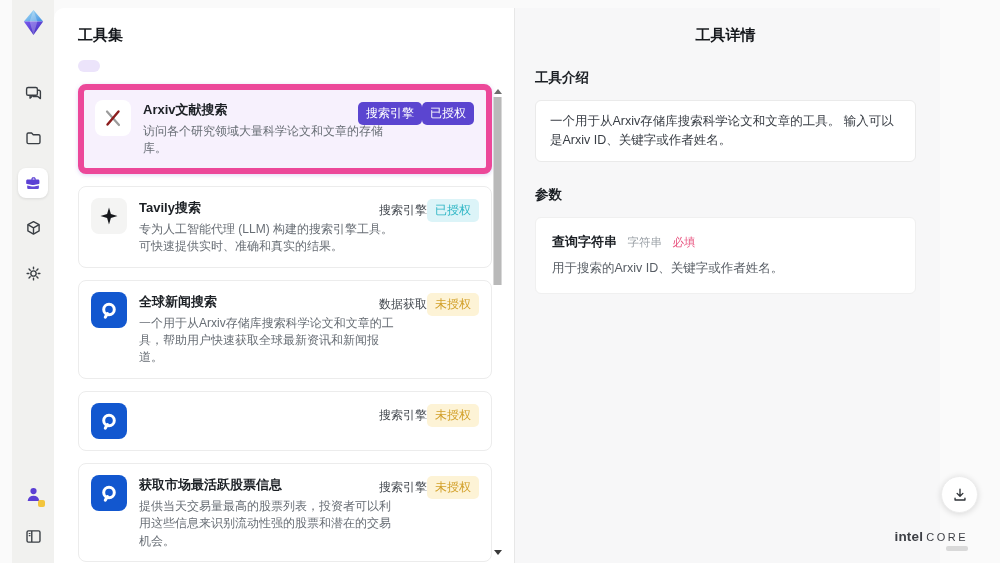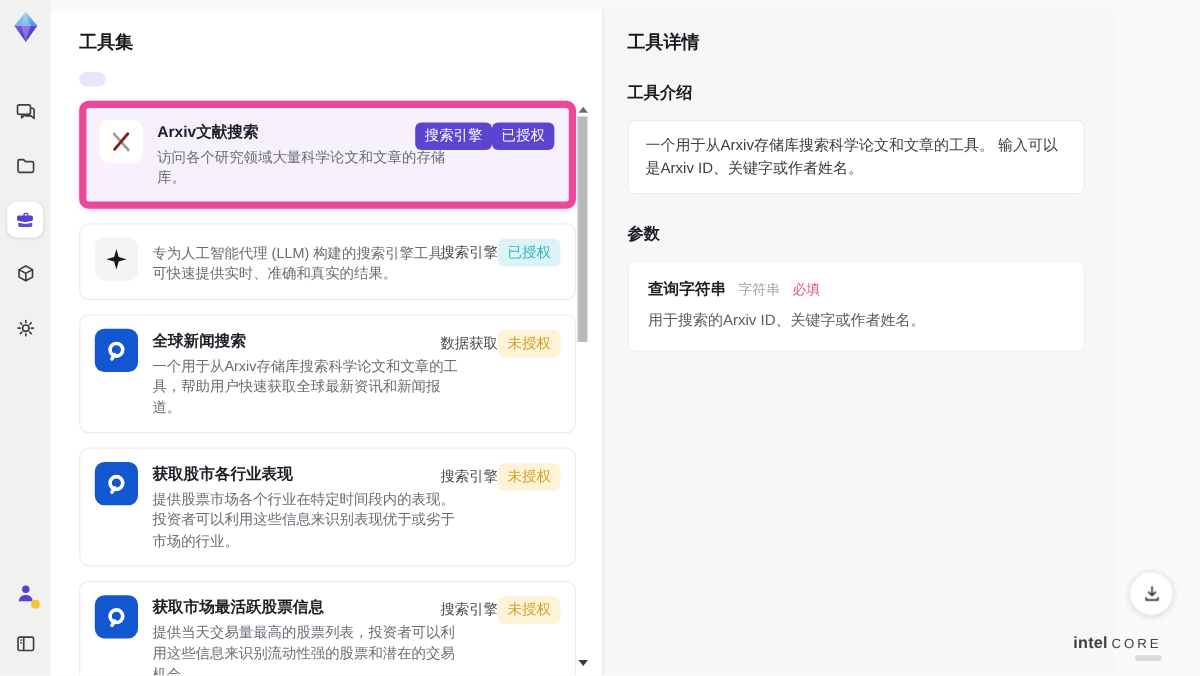--- a/index.html
+++ b/index.html
@@ -1,18 +1,18 @@
 <!DOCTYPE html>
 <html><head>
 <meta charset="utf-8">
 <style>
   * { margin:0; padding:0; box-sizing:border-box; }
   html,body { width:1000px; height:563px; overflow:hidden; }
   body { font-family:"Liberation Sans","DejaVu Sans",sans-serif; background:#fafafa; color:#1f2328; }
-  .app { display:flex; width:928px; height:563px; }
+  .app { display:flex; width:928px; height:563px;margin-left:12px; }
 
   
   .rail { width:42px; background:#f1f1ef; flex:none; display:flex; flex-direction:column; align-items:center; padding-top:9px; position:relative; }
   .rail-logo { width:27px; height:27px; margin-bottom:42px; }
   .rail-icons { display:flex; flex-direction:column; gap:15px; align-items:center; }
   .rail-btn { width:30px; height:30px; border:none; background:transparent; display:flex; align-items:center; justify-content:center; border-radius:8px; color:#3a3f44; cursor:pointer; }
   .rail-btn svg { width:19px; height:19px; }
   .rail-btn.active { background:#fff; color:#5b3fd4; box-shadow:0 1px 3px rgba(0,0,0,.10); }
   .rail-bottom { position:absolute; bottom:12px; left:0; width:42px; display:flex; flex-direction:column; gap:13px; align-items:center; }
   .avatar-wrap { position:relative; width:22px; height:22px; }
@@ -48,21 +48,21 @@
 
   
   .vscroll { position:absolute; top:81px; right:12px; bottom:8px; width:9px; }
   .vscroll .thumb { position:absolute; top:8px; left:0; width:9px; height:188px; background:#b9b9b9; border-left:1px solid #d8d8d8; border-right:1px solid #d8d8d8; cursor:pointer; }
   .arrow { position:absolute; left:1px; width:0; height:0; border-left:4px solid transparent; border-right:4px solid transparent; cursor:pointer; }
   .arrow.up { top:0; border-bottom:5px solid #6c6c6c; }
   .arrow.down { bottom:0; border-top:5px solid #3a3a3a; }
 
   
   .detail-panel { flex:1; background:#f7f7f8; border-left:1px solid #e7e7e7; margin-top:8px; padding:18px 24px 0 20px; position:relative; }
-  .detail-title { font-size:15px; font-weight:bold; color:#15181c; }
+  .detail-title { font-size:15px; font-weight:bold; color:#15181c;text-align:center; }
   .section-h { font-size:13.5px; font-weight:bold; margin-top:24px; color:#1b1f24; }
   .intro-box { background:#fff; border:1px solid #eaeaea; border-radius:6px; padding:11px 14px; margin-top:13px; font-size:12.5px; color:#383d44; line-height:1.5; }
   .param-card { background:#fff; border:1px solid #f0f0f0; border-radius:6px; padding:14px 16px 16px; margin-top:13px; }
   .p-name { font-size:13px; font-weight:bold; color:#1c2025; }
   .p-type { font-size:11.5px; color:#9aa0a6; margin-left:6px; }
   .p-req { font-size:11.5px; color:#e8537f; margin-left:6px; }
   .p-desc { font-size:12.5px; color:#575d64; margin-top:9px; }
 
   
   .fab { position:fixed; right:22px; bottom:50px; width:37px; height:37px; border-radius:50%; background:#fff; border:1px solid #ececec; box-shadow:0 1px 6px rgba(0,0,0,.14); display:flex; align-items:center; justify-content:center; cursor:pointer; }
@@ -182,20 +182,21 @@
           <div class="tool-icon ic-tavily">
 
             <span class="ic-v-tavily">
               <svg width="20" height="20" viewBox="0 0 20 20">
                 <path d="M10 1.5l1.9 6.6 6.6 1.9-6.6 1.9L10 18.5l-1.9-6.6-6.6-1.9 6.6-1.9z" fill="#16181c"></path>
               </svg>
             </span>
 
           </div>
           <div class="card-main">
+            <div class="card-title">Tavily搜索</div>
             <div class="card-desc">专为人工智能代理 (LLM) 构建的搜索引擎工具。可快速提供实时、准确和真实的结果。</div>
           </div>
           <div class="card-badges">
             <span class="badge badge-cat b-plain">搜索引擎</span>
             <span class="badge badge-auth b-cyan">已授权</span>
           </div>
         </div>
         <div class="card">
           <div class="tool-icon ic-blue">
 
@@ -219,24 +220,20 @@
         <div class="card">
           <div class="tool-icon ic-blue">
 
             <span class="ic-v-blue">
               <svg width="22" height="22" viewBox="0 0 22 22" fill="none">
                 <circle cx="11" cy="10.5" r="5.3" stroke="#ffffff" stroke-width="3"></circle>
                 <path d="M9.5 14.5l-2.2 3.6" stroke="#ffffff" stroke-width="3" stroke-linecap="round"></path>
               </svg>
             </span>
 
-          </div>
-          <div class="card-main">
-            <div class="card-title">获取股市各行业表现</div>
-            <div class="card-desc">提供股票市场各个行业在特定时间段内的表现。投资者可以利用这些信息来识别表现优于或劣于市场的行业。</div>
           </div>
           <div class="card-badges">
             <span class="badge badge-cat b-plain">搜索引擎</span>
             <span class="badge badge-auth b-yellow">未授权</span>
           </div>
         </div>
         <div class="card">
           <div class="tool-icon ic-blue">
 
             <span class="ic-v-blue">

